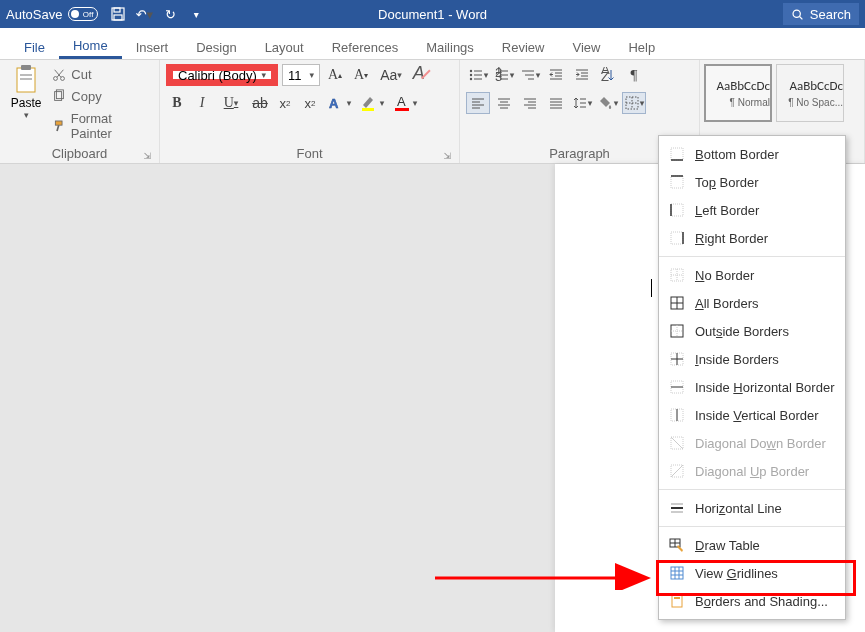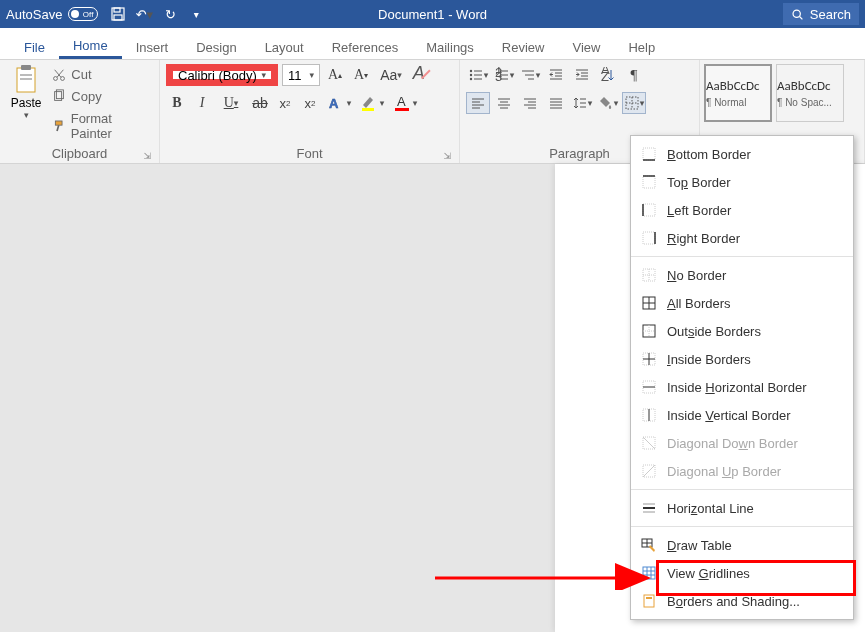--- a/index.html
+++ b/index.html
@@ -58,31 +58,31 @@
 
 .paragraph { width:240px; }
 .para-row { display:flex; gap:2px; align-items:center; }
 .para-row .ibtn { width:24px; }
 .para-row .ibtn svg { width:16px; height:16px; }
 .ibtn.active-btn { background:#dfe6ef; border:1px solid #a2b4cc; }
 
 
 .styles { flex:1; padding:4px 4px 0 4px; }
 .style-gallery { display:flex; gap:4px; }
-.style-item { width:68px; height:58px; border:1px solid #ccc; display:flex; flex-direction:column; align-items:flex-start; justify-content:center; cursor:pointer; }
+.style-item { width:68px; height:58px; border:1px solid #ccc; display:flex; flex-direction:column; align-items:flex-end; justify-content:center; cursor:pointer; }
 .style-item.active { border:2px solid #999; background:#f7f7f7; }
 .style-preview { font-family:"Calibri",sans-serif; font-size:13px; color:#333; }
 .style-name { font-size:10px; color:#666; margin-top:4px; }
 
 
 .doc-area { position:absolute; top:164px; right:0; width:310px; height:468px; background:#fff; box-shadow:-1px 0 6px rgba(0,0,0,0.1); }
 .cursor-blink { position:absolute; top:115px; left:96px; width:1px; height:18px; background:#000; }
 
 
-.menu { position:absolute; top:135px; left:630px; width:224px; background:#fff; border:1px solid #bfbfbf; box-shadow:2px 2px 6px rgba(0,0,0,0.25); padding:4px 0; z-index:10; }
+.menu { position:absolute; top:135px; left:658px; width:188px; background:#fff; border:1px solid #bfbfbf; box-shadow:2px 2px 6px rgba(0,0,0,0.25); padding:4px 0; z-index:10; }
 .menu-item { height:28px; display:flex; align-items:center; padding:0 10px; gap:10px; cursor:pointer; font-size:13px; color:#333; }
 .menu-item.disabled { color:#a9a9a9; cursor:default; }
 .menu-icon { width:16px; height:16px; flex-shrink:0; display:inline-flex; }
 .menu-icon svg { width:16px; height:16px; }
 .menu-sep { height:1px; background:#e1e1e1; margin:4px 0; }
 .underline-letter { text-decoration:underline; }
 
 
 .highlight-box { position:absolute; top:560px; left:656px; width:200px; height:36px; border:3px solid #ff0000; pointer-events:none; z-index:20; }
 .arrow-svg { position:absolute; top:530px; left:430px; pointer-events:none; z-index:20; }

